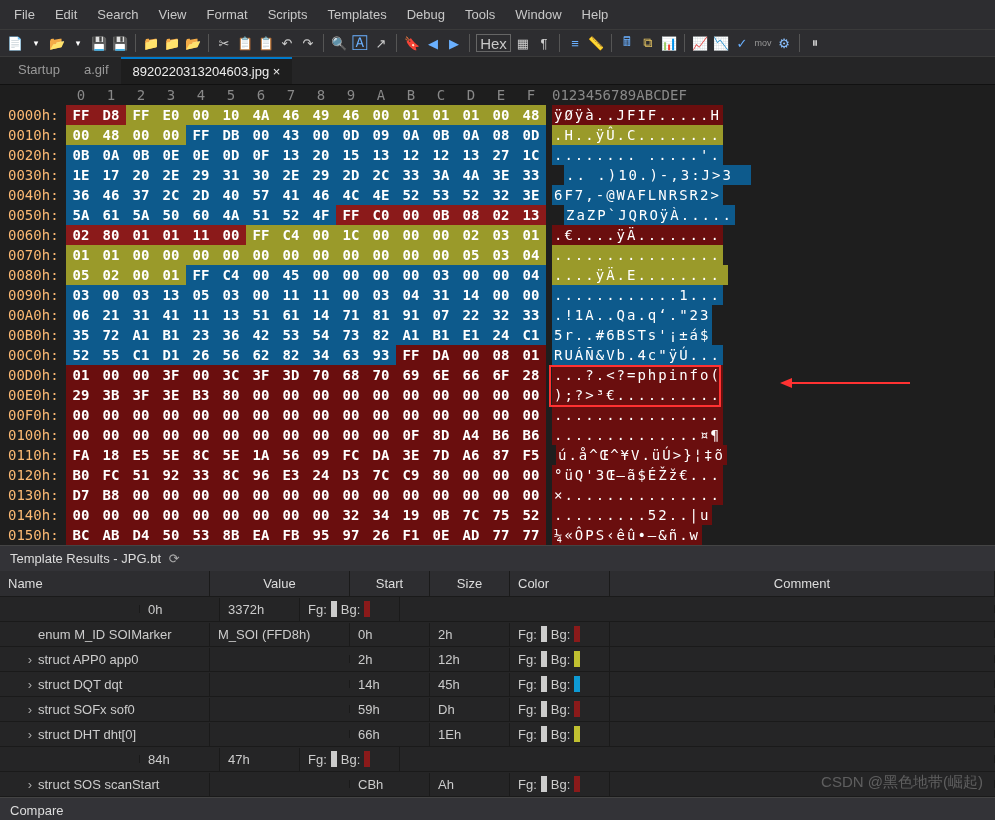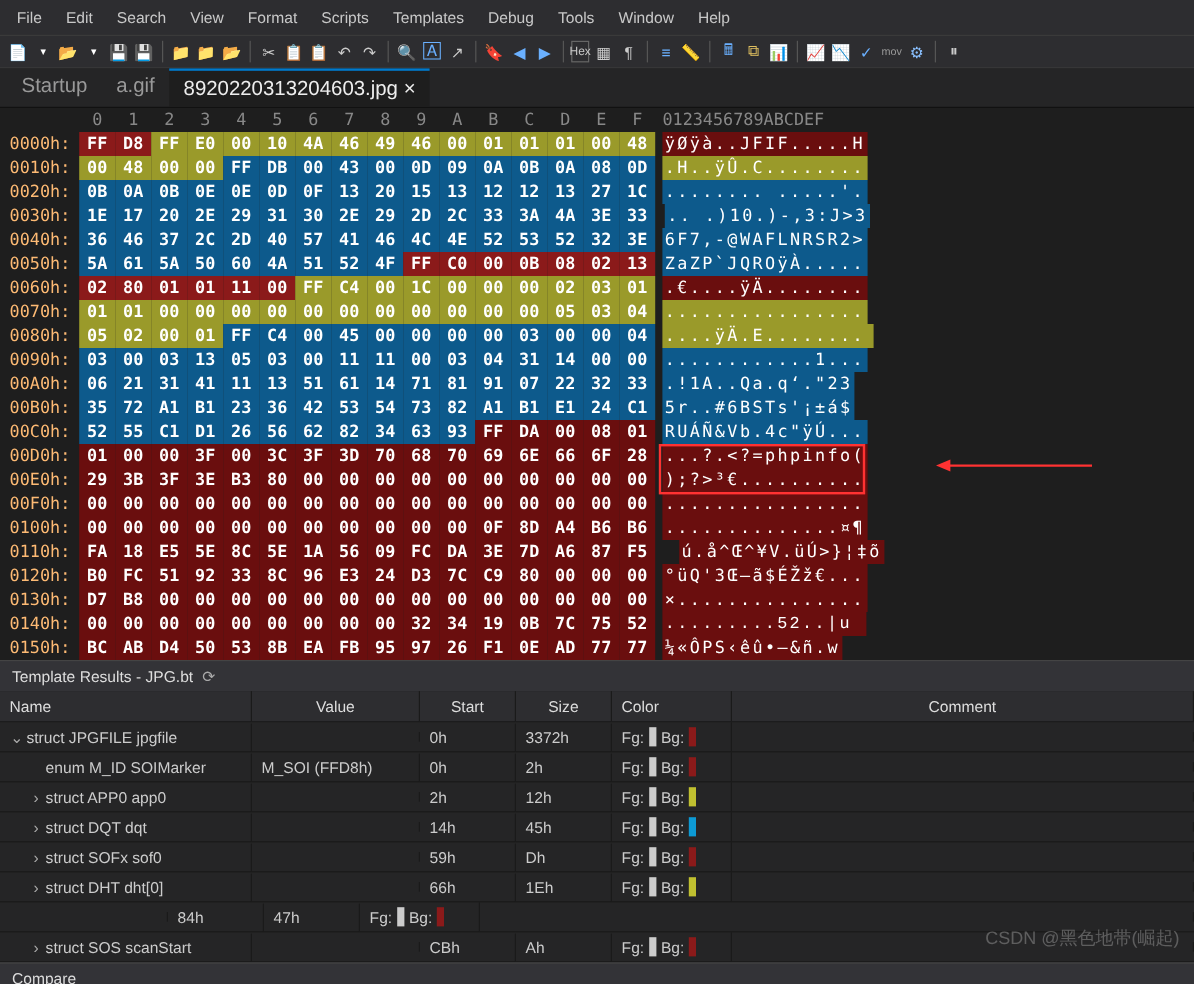--- a/index.html
+++ b/index.html
@@ -3,21 +3,21 @@
 <meta charset="utf-8">
 <style>
 * { margin: 0; padding: 0; box-sizing: border-box; }
 body { background: #1e1e1e; color: #c8c8c8; font-family: "Segoe UI", Tahoma, sans-serif; font-size: 13px; width: 995px; height: 820px; overflow: hidden; position: relative; }
 .menubar { background: #2d2d30; padding: 4px 6px; display: flex; gap: 4px; border-bottom: 1px solid #3a3a3a; }
 .menubar span { padding: 3px 8px; cursor: pointer; }
 .toolbar { background: #2d2d30; padding: 4px 6px; display: flex; align-items: center; gap: 3px; border-bottom: 1px solid #3a3a3a; }
 .toolbar .ico { width: 18px; height: 18px; display: inline-flex; align-items: center; justify-content: center; font-size: 13px; cursor: pointer; }
 .toolbar .sep { width: 1px; height: 18px; background: #555; margin: 0 3px; }
 .tabs { background: #252526; display: flex; padding: 0 6px; border-bottom: 1px solid #111; }
-.tabs .tab { padding: 5px 12px; color: #999; cursor: pointer; font-size: 17px; }
+.tabs .tab { padding: 5px 12px; color: #999; cursor: pointer; font-size: 13px; }
 .tabs .tab.active { background: #1e1e1e; color: #eee; border-top: 2px solid #007acc; text-align: center; }
 .hex-area { background: #1e1e1e; font-family: Consolas, monospace; font-size: 14px; line-height: 20px; position: relative; }
 .hex-header { display: flex; color: #888; padding-left: 8px; }
 .hex-header .offset-col { width: 58px; }
 .hex-header .byte-h { width: 30px; text-align: center; }
 .hex-row { display: flex; padding-left: 8px; height: 20px; }
 .hex-row .offset { width: 58px; color: #fdba74; }
 .hex-row .bytes { display: flex; font-weight: bold; }
 .hex-row .byte { width: 30px; text-align: center; color: #fff; }
 .hex-row .ascii { color: #fff; white-space: pre; font-family: Consolas, monospace; letter-spacing: 2px; }
@@ -84,21 +84,21 @@
   <span class="ico" style="color:#ccc">↷</span>
   <span class="sep"></span>
   <span class="ico" style="color:#ccc">🔍</span>
   <span class="ico" style="color:#6ab0ff">🄰</span>
   <span class="ico" style="color:#ccc">↗</span>
   <span class="sep"></span>
   <span class="ico" style="color:#6ab0ff">🔖</span>
   <span class="ico" style="color:#6ab0ff">◀</span>
   <span class="ico" style="color:#6ab0ff">▶</span>
   <span class="sep"></span>
-  <span class="ico" style="border:1px solid #666;font-size:10px;width:15px">Hex</span>
+  <span class="ico" style="border:1px solid #666;font-size:15px;width:35px">Hex</span>
   <span class="ico" style="color:#ccc">▦</span>
   <span class="ico" style="color:#ccc">¶</span>
   <span class="sep"></span>
   <span class="ico" style="color:#6ab0ff">≡</span>
   <span class="ico" style="color:#e0c060">📏</span>
   <span class="sep"></span>
   <span class="ico" style="color:#6ab0ff">🖩</span>
   <span class="ico" style="color:#e0c060">⧉</span>
   <span class="ico" style="color:#6ab0ff">📊</span>
   <span class="sep"></span>
@@ -218,21 +218,21 @@
           <div class="byte bg-blue">2E</div>
           <div class="byte bg-blue">29</div>
           <div class="byte bg-blue">2D</div>
           <div class="byte bg-blue">2C</div>
           <div class="byte bg-blue">33</div>
           <div class="byte bg-blue">3A</div>
           <div class="byte bg-blue">4A</div>
           <div class="byte bg-blue">3E</div>
           <div class="byte bg-blue">33</div>
         </div>
-        <div class="ascii bg-blue" style="margin-left: 8px; padding-left: 2px; padding-right: 2px;">.. .)10.)-,3:J&gt;3</div>
+        <div class="ascii bg-blue" style="margin-left: 18px; padding-left: 2px; padding-right: 18px;">.. .)10.)-,3:J&gt;3</div>
       </div>
       <div class="hex-row">
         <div class="offset">0040h:</div>
         <div class="bytes">
           <div class="byte bg-blue">36</div>
           <div class="byte bg-blue">46</div>
           <div class="byte bg-blue">37</div>
           <div class="byte bg-blue">2C</div>
           <div class="byte bg-blue">2D</div>
           <div class="byte bg-blue">40</div>
@@ -262,21 +262,21 @@
           <div class="byte bg-blue">52</div>
           <div class="byte bg-blue">4F</div>
           <div class="byte bg-red">FF</div>
           <div class="byte bg-red">C0</div>
           <div class="byte bg-red">00</div>
           <div class="byte bg-red">0B</div>
           <div class="byte bg-red">08</div>
           <div class="byte bg-red">02</div>
           <div class="byte bg-red">13</div>
         </div>
-        <div class="ascii bg-blue" style="margin-left: 6px; padding-left: 2px; padding-right: 2px;">ZaZP`JQROÿÀ.....</div>
+        <div class="ascii bg-blue" style="margin-left: 18px; padding-left: 2px; padding-right: 2px;">ZaZP`JQROÿÀ.....</div>
       </div>
       <div class="hex-row">
         <div class="offset">0060h:</div>
         <div class="bytes">
           <div class="byte bg-red">02</div>
           <div class="byte bg-red">80</div>
           <div class="byte bg-red">01</div>
           <div class="byte bg-red">01</div>
           <div class="byte bg-red">11</div>
           <div class="byte bg-red">00</div>
@@ -526,21 +526,21 @@
           <div class="byte bg-darkred">56</div>
           <div class="byte bg-darkred">09</div>
           <div class="byte bg-darkred">FC</div>
           <div class="byte bg-darkred">DA</div>
           <div class="byte bg-darkred">3E</div>
           <div class="byte bg-darkred">7D</div>
           <div class="byte bg-darkred">A6</div>
           <div class="byte bg-darkred">87</div>
           <div class="byte bg-darkred">F5</div>
         </div>
-        <div class="ascii bg-darkred" style="margin-left: 20px; padding-left: 2px; padding-right: 2px; text-align: center;">ú.å^Œ^¥V.üÚ&gt;}¦‡õ</div>
+        <div class="ascii bg-darkred" style="margin-left: 10px; padding-left: 2px; padding-right: 2px; text-align: center;">ú.å^Œ^¥V.üÚ&gt;}¦‡õ</div>
       </div>
       <div class="hex-row">
         <div class="offset">0120h:</div>
         <div class="bytes">
           <div class="byte bg-darkred">B0</div>
           <div class="byte bg-darkred">FC</div>
           <div class="byte bg-darkred">51</div>
           <div class="byte bg-darkred">92</div>
           <div class="byte bg-darkred">33</div>
           <div class="byte bg-darkred">8C</div>
@@ -592,21 +592,21 @@
           <div class="byte bg-darkred">00</div>
           <div class="byte bg-darkred">00</div>
           <div class="byte bg-darkred">32</div>
           <div class="byte bg-darkred">34</div>
           <div class="byte bg-darkred">19</div>
           <div class="byte bg-darkred">0B</div>
           <div class="byte bg-darkred">7C</div>
           <div class="byte bg-darkred">75</div>
           <div class="byte bg-darkred">52</div>
         </div>
-        <div class="ascii bg-darkred" style="margin-left: 6px; padding-left: 2px; padding-right: 12px; font-family: Liberation Mono, monospace;">.........52..|u</div>
+        <div class="ascii bg-darkred" style="margin-left: 6px; padding-left: 2px; padding-right: 2px;">.........52..|u</div>
       </div>
       <div class="hex-row">
         <div class="offset">0150h:</div>
         <div class="bytes">
           <div class="byte bg-darkred">BC</div>
           <div class="byte bg-darkred">AB</div>
           <div class="byte bg-darkred">D4</div>
           <div class="byte bg-darkred">50</div>
           <div class="byte bg-darkred">53</div>
           <div class="byte bg-darkred">8B</div>
@@ -639,21 +639,20 @@
   <div class="thead" id="thead">
       <div class="col-name">Name</div>
       <div class="col-value">Value</div>
       <div class="col-start">Start</div>
       <div class="col-size">Size</div>
       <div class="col-color">Color</div>
       <div class="col-comment">Comment</div>
     </div>
   <div id="tbody">
       <div class="trow">
-        <div class="col-name"><span class="chev">⌄</span>struct JPGFILE jpgfile</div>
         <div class="col-value"></div>
         <div class="col-start">0h</div>
         <div class="col-size">3372h</div>
         <div class="col-color">
           <span>Fg:</span>
           <span class="swatch" style="background:#ccc"></span> 
           <span>Bg:</span>
           <span class="swatch" style="background:#8b1a1a"></span>
         </div>
         <div class="col-comment"></div>

